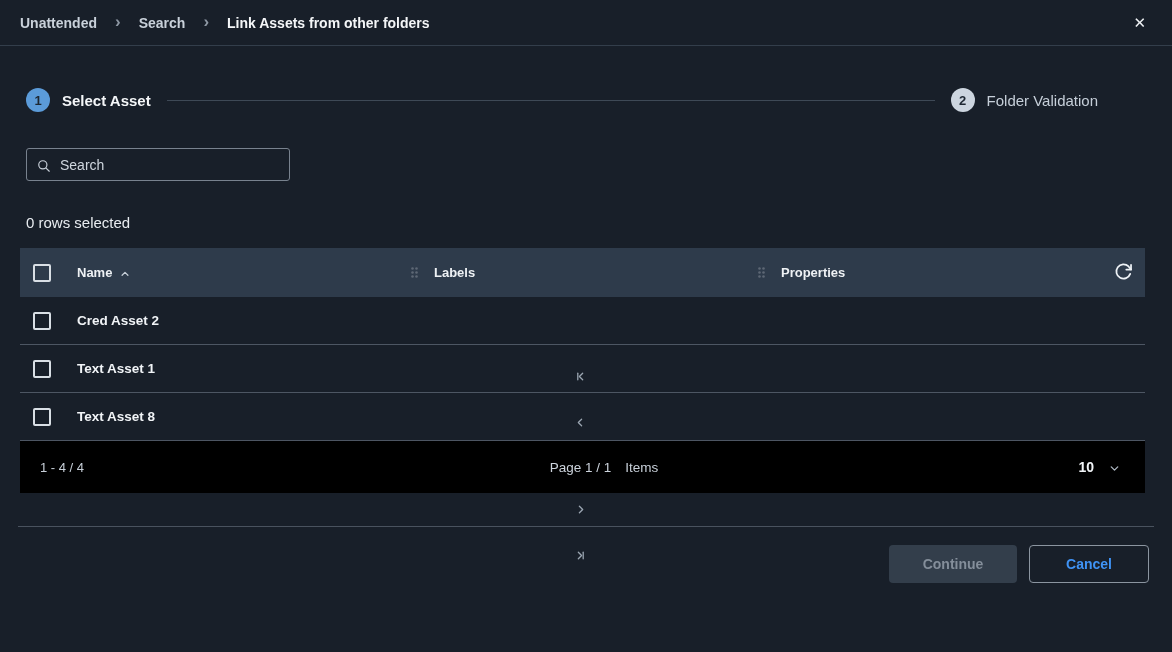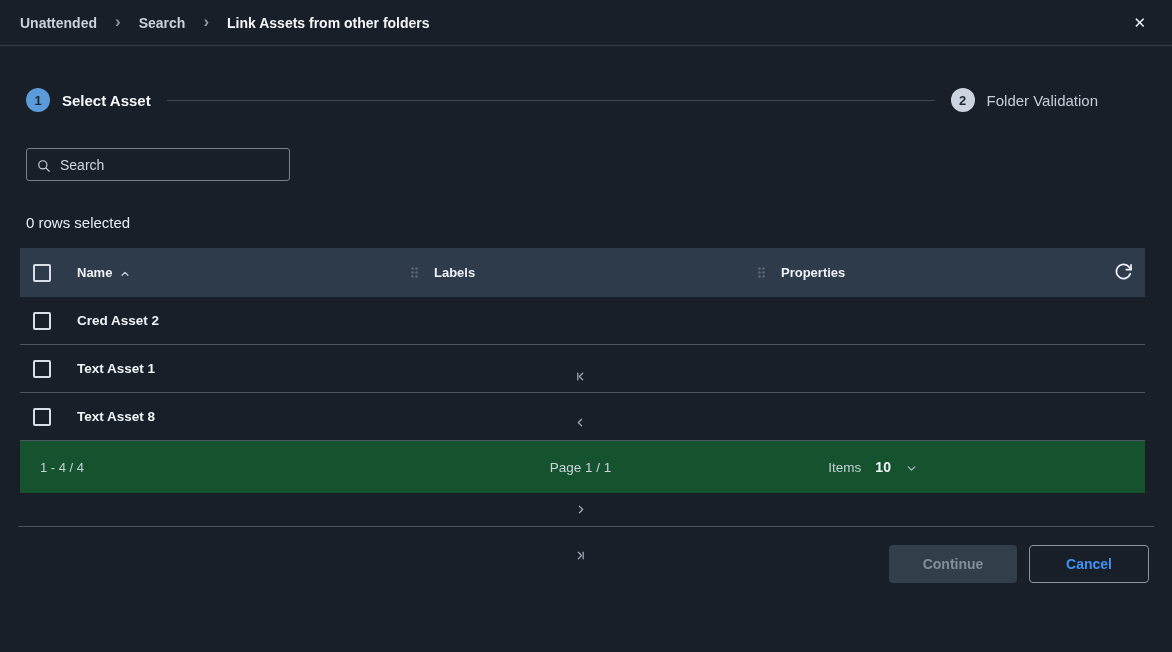--- a/index.html
+++ b/index.html
@@ -71,28 +71,28 @@
   .cell-refresh { display:flex; justify-content:center; }
   .refresh-btn { background:none; border:none; cursor:pointer; display:flex; padding:2px; }
   .trow {
     display:flex; align-items:center; height:48px;
     border-bottom:1px solid #4d5663; cursor:pointer;
   }
   .trow .cell-check { width:57px; flex:none; }
   .row-name { font-size:13.5px; font-weight:700; color:#f1f4f7; }
   
   .pagi {
-    height:52px; background:#14532d;
+    height:52px; background:#000000;
     display:flex; align-items:center; padding:0 24px 0 20px;
   }
   .pagi-left { flex:1; font-size:13px; color:#c7cfd8; }
   .pagi-center { display:flex; align-items:center; gap:26px;flex-direction:column; }
   .pagi-btn { background:none; border:none; cursor:pointer; display:flex; padding:2px; }
   .page-label { font-size:13.5px; color:#ccd3dc; margin:0 14px; }
-  .pagi-right { flex:1; display:flex; align-items:center; justify-content:center; gap:14px; }
+  .pagi-right { flex:1; display:flex; align-items:center; justify-content:space-between; gap:14px; }
   .items-label { font-size:13.5px; color:#c7cfd8; }
   .items-value { font-size:14px; font-weight:700; color:#f1f4f7; }
   .items-select { display:flex; align-items:center; gap:14px; cursor:pointer; }
   
   .footer-divider { margin:33px 18px 0 18px; border-top:1px solid #49525e; }
   .footer {
     display:flex; justify-content:flex-end; gap:12px;
     margin:18px 23px 0 0;
   }
   .btn {

